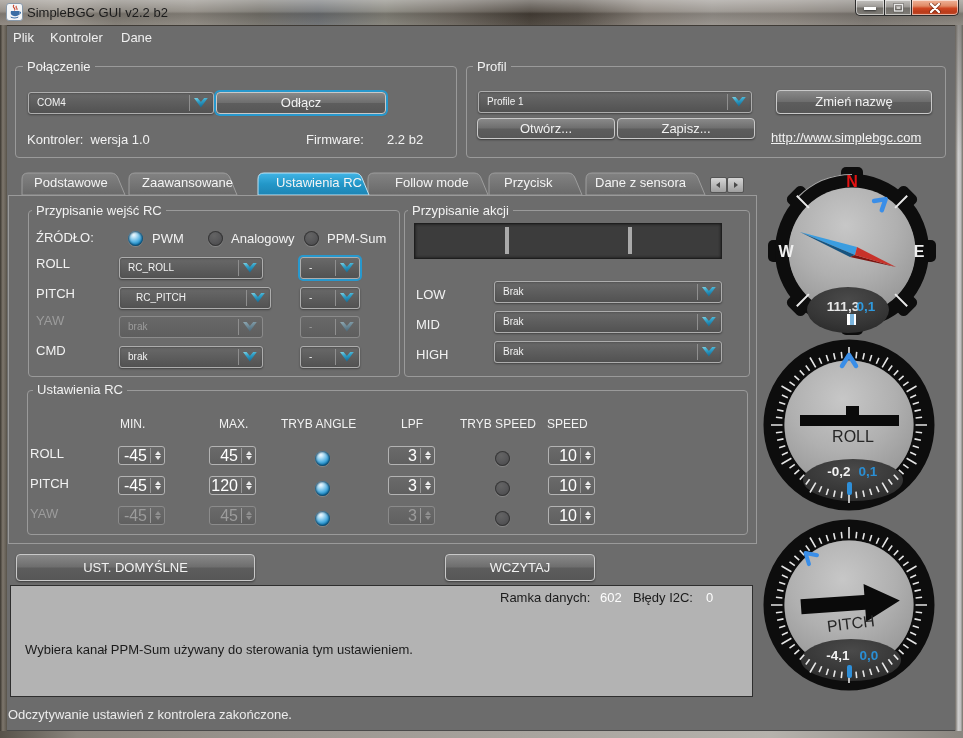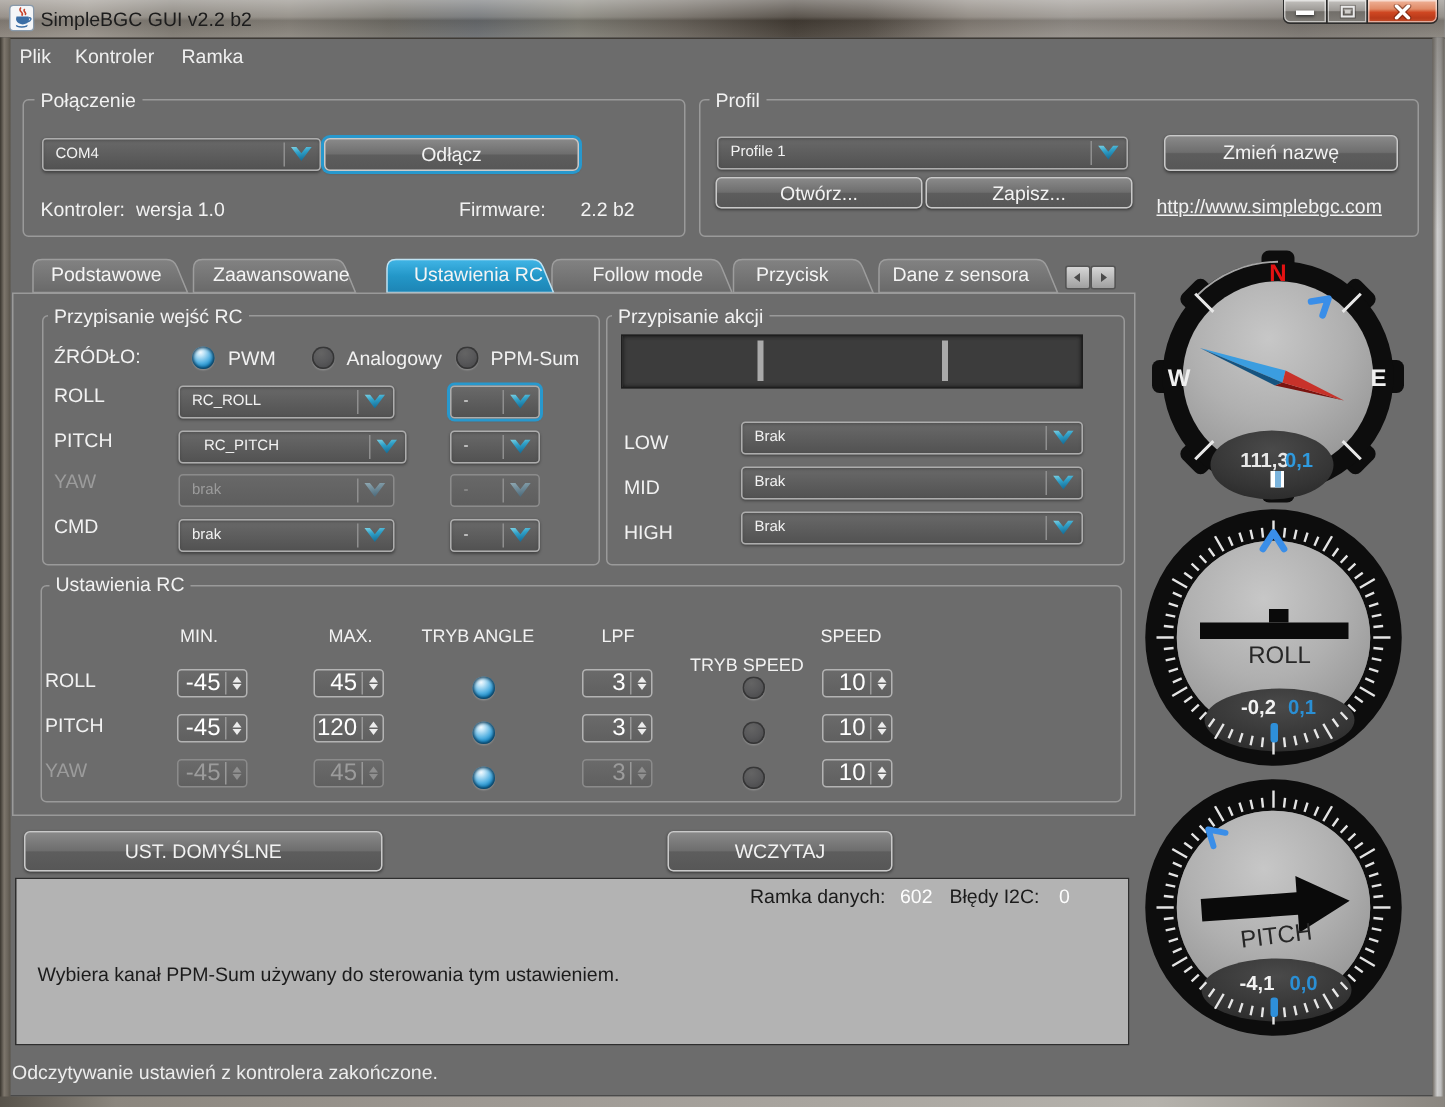--- a/index.html
+++ b/index.html
@@ -109,21 +109,21 @@
         <path d="M2 1 L10 9 M10 1 L2 9" stroke="#ffffff" stroke-width="2.3" stroke-linecap="round"></path>
       </svg>
     </div>
  <div class="abs" id="frameL"></div>
  <div class="abs" id="frameR"></div>
  <div class="abs" id="frameB2"></div>
  <div class="abs" id="frameB"></div>
 
  <div class="abs menuitem" style="left:13px;">Plik</div>
  <div class="abs menuitem" style="left:50px;">Kontroler</div>
- <div class="abs menuitem" style="left:121px;">Ramka</div>
+ <div class="abs menuitem" style="left:121px;">Dane</div>
 
  <div class="abs gbox" style="left:15px;top:66px;width:440px;height:90px;"></div>
  <div class="abs glabel" style="left:23px;top:60px;">Połączenie</div>
 
  <div class="abs gbox" style="left:466px;top:66px;width:478px;height:90px;"></div>
  <div class="abs glabel" style="left:473px;top:60px;">Profil</div>
 
  <div class="abs combo" style="left:28px;top:92px;width:176px;">COM4<span class="sep"></span><svg width="16" height="10" viewBox="0 0 16 10">
         <path d="M1 0h3.6l3.3 4.1 3.3-4.1h3.6l-6.9 9.4z" fill="url(#cg)"></path>
       </svg></div>
@@ -228,21 +228,21 @@
  <div class="abs combo" style="left:494px;top:341px;width:218px;">Brak<span class="sep"></span><svg width="16" height="10" viewBox="0 0 16 10">
         <path d="M1 0h3.6l3.3 4.1 3.3-4.1h3.6l-6.9 9.4z" fill="url(#cg)"></path>
       </svg></div>
 
  <div class="abs gbox" style="left:27px;top:390px;width:719px;height:143px;"></div>
  <div class="abs glabel" style="left:33px;top:383px;">Ustawienia RC</div>
  <div class="abs lab small" style="left:120px;top:417px;">MIN.</div>
  <div class="abs lab small" style="left:219px;top:417px;">MAX.</div>
  <div class="abs lab small" style="left:281px;top:417px;">TRYB ANGLE</div>
  <div class="abs lab small" style="left:401px;top:417px;">LPF</div>
- <div class="abs lab small" style="left:460px;top:436px;">TRYB SPEED</div>
+ <div class="abs lab small" style="left:460px;top:417px;">TRYB SPEED</div>
  <div class="abs lab small" style="left:547px;top:417px;">SPEED</div>
 
  <div class="abs lab" style="left:30px;top:446px;">ROLL</div>
  <div class="abs spin" style="left:118px;top:446px;">
       <span class="val">-45</span>
       <span class="sep"></span>
       <i class="up"></i>
       <i class="dn"></i>
     </div>
  <div class="abs spin" style="left:209px;top:446px;">

